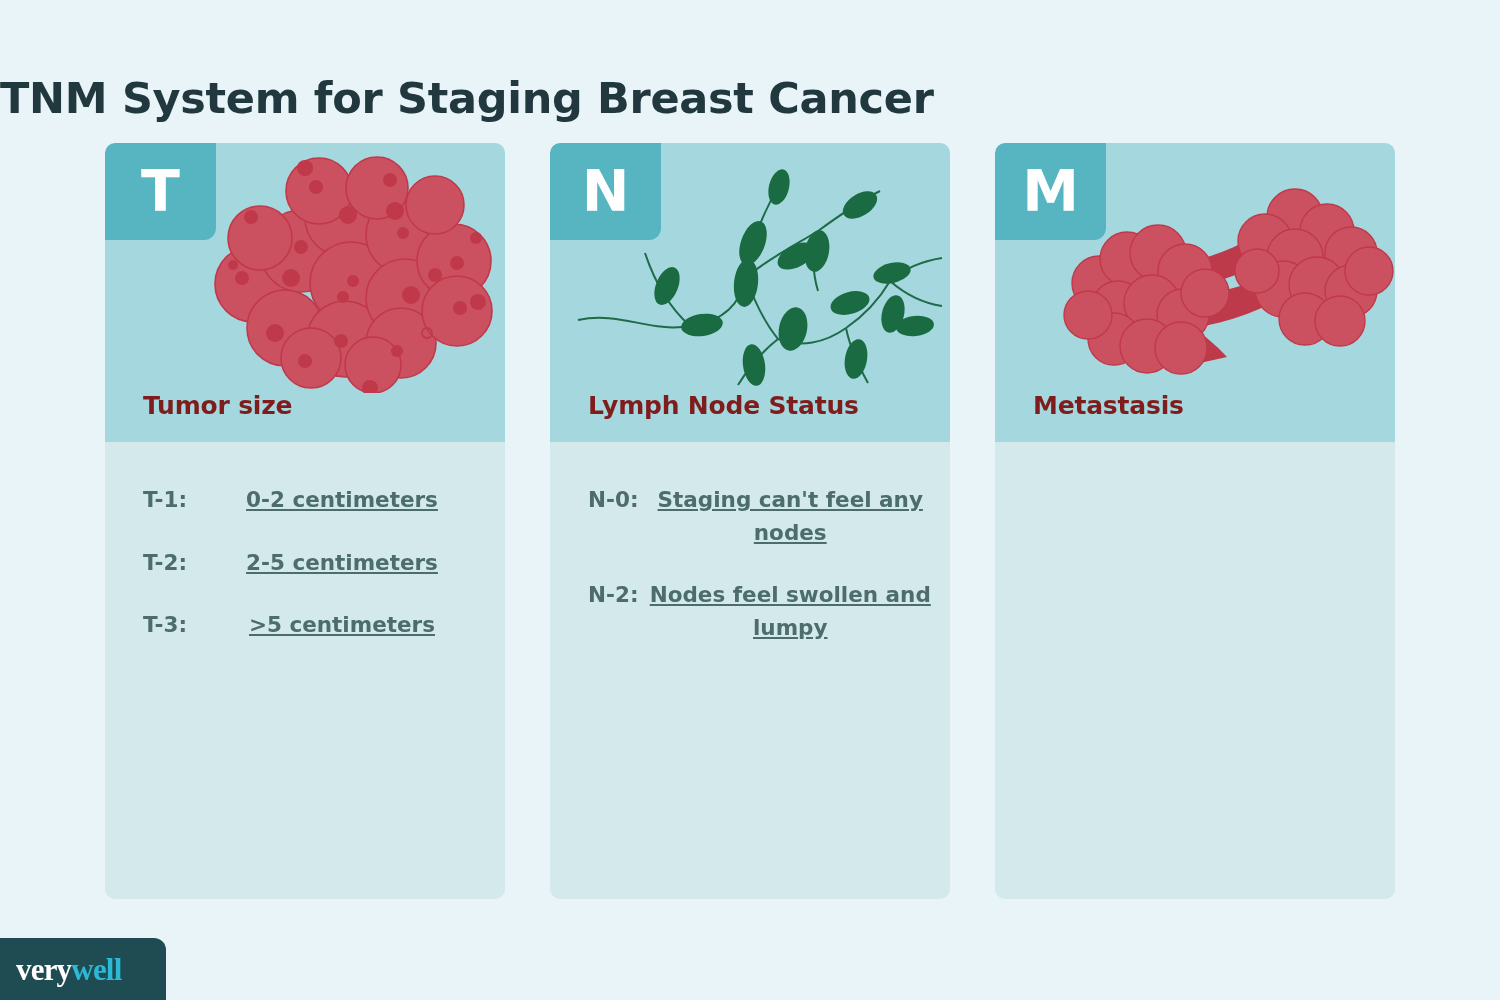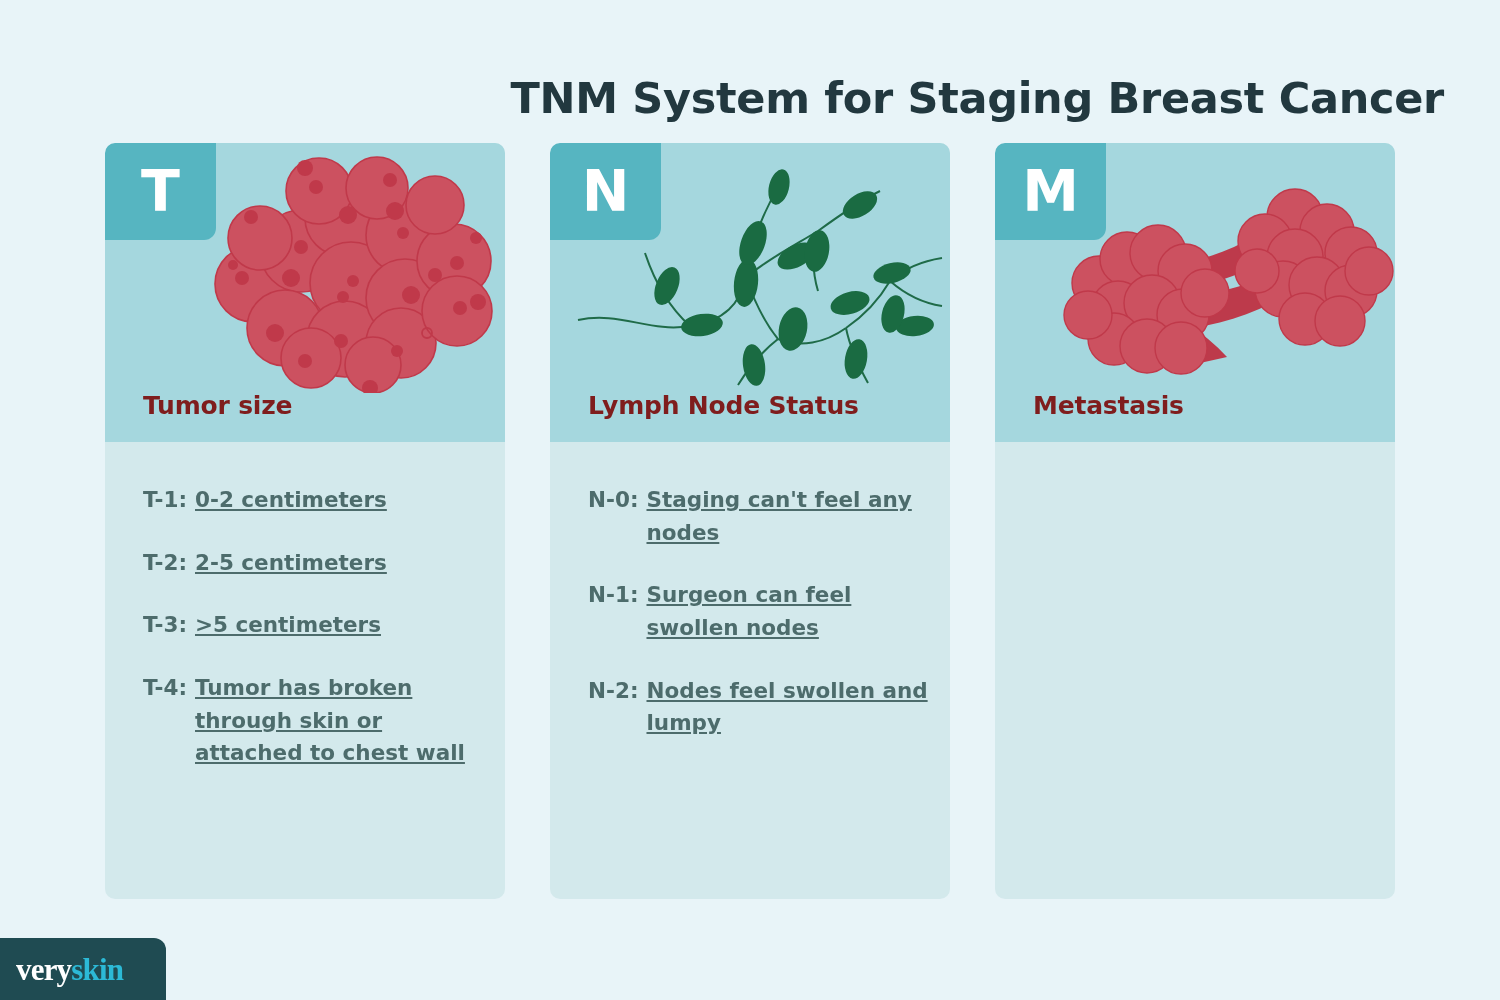--- a/index.html
+++ b/index.html
@@ -5,21 +5,21 @@
   html,body{margin:0;padding:0;}
   body{
     width:1500px;height:1000px;
     background:#e8f4f8;
     font-family:"DejaVu Sans", sans-serif;
     overflow:hidden;
     position:relative;
   }
   #page-title{
     position:absolute;left:0;top:44px;width:1444px;
-    text-align:right;
+    text-align:left;
     font-size:43px;font-weight:bold;
     color:#22383f;
     letter-spacing:-0.3px;
   }
   .cards{
     position:absolute;left:105px;top:143px;
     width:1290px;height:756px;
     display:flex;justify-content:space-between;
   }
   .card{
@@ -53,20 +53,21 @@
   .art svg{display:block;width:400px;height:250px;}
   .card-title{
     position:absolute;left:38px;bottom:22px;
     font-size:25px;font-weight:bold;
     color:#7f1d1d;
     letter-spacing:-0.2px;
   }
   .card-body{
     padding:42px 16px 0 38px;
     flex:1;
+    text-align:center;
   }
   .item{
     display:flex;
     margin-bottom:30px;
     font-size:21.5px;
     font-weight:bold;
     color:#4d6c6c;
     line-height:1.52;
   }
   .item-code{flex:none;margin-right:8px;white-space:nowrap;}
@@ -152,24 +153,20 @@
         <span class="item-text">0-2 centimeters</span>
       </div>
       <div class="item">
         <span class="item-code">T-2:</span>
         <span class="item-text">2-5 centimeters</span>
       </div>
       <div class="item">
         <span class="item-code">T-3:</span>
         <span class="item-text">&gt;5 centimeters</span>
       </div>
-      <div class="item">
-        <span class="item-code">T-4:</span>
-        <span class="item-text">Tumor has broken through skin or attached to chest wall</span>
-      </div>
     </div>
   </div>
 
   <div class="card">
     <div class="card-head">
       <div class="art">
         <svg viewBox="0 0 400 250" xmlns="http://www.w3.org/2000/svg">
           <g fill="none" stroke="#1f6b48" stroke-width="2">
             <path d="M28 177 C 70 168, 100 190, 140 183"></path>
             <path d="M140 183 C 175 178, 190 160, 196 135"></path>
@@ -207,24 +204,20 @@
       </div>
       <div class="badge">N</div>
       <div class="card-title">Lymph Node Status</div>
     </div>
     <div class="card-body">
       <div class="item">
         <span class="item-code">N-0:</span>
         <span class="item-text">Staging can't feel any nodes</span>
       </div>
       <div class="item">
-        <span class="item-code">N-1:</span>
-        <span class="item-text">Surgeon can feel swollen nodes</span>
-      </div>
-      <div class="item">
         <span class="item-code">N-2:</span>
         <span class="item-text">Nodes feel swollen and lumpy</span>
       </div>
     </div>
   </div>
 
   <div class="card">
     <div class="card-head">
       <div class="art">
         <svg viewBox="0 0 400 250" xmlns="http://www.w3.org/2000/svg">
@@ -266,14 +259,14 @@
       </div>
       <div class="badge">M</div>
       <div class="card-title">Metastasis</div>
     </div>
   </div>
 
 </div>
 
 <div class="logo">
   <span class="logo-very">very</span>
-    <span class="logo-well">skin</span>
+    <span class="logo-well">well</span>
 </div>
 
 </body></html>

